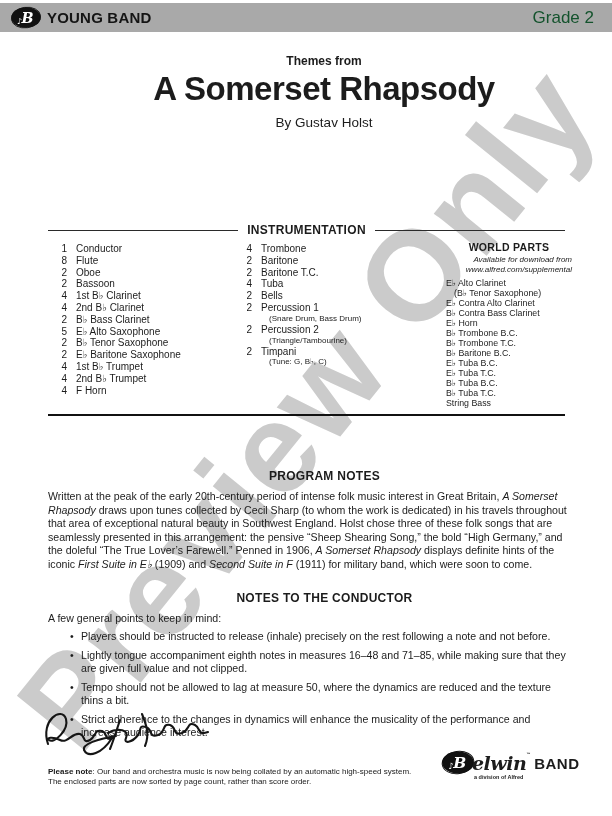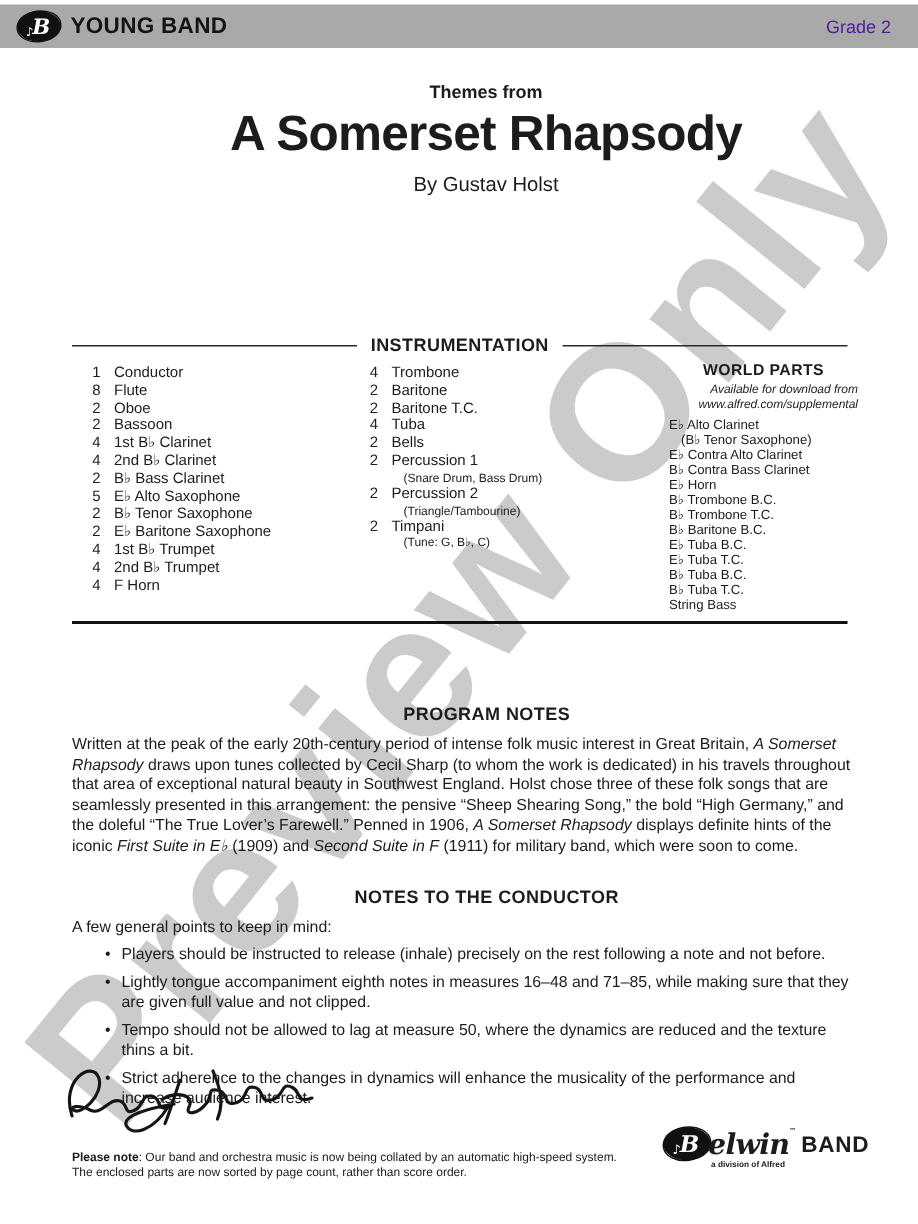--- a/index.html
+++ b/index.html
@@ -11,21 +11,21 @@
   .watermark { position:absolute; left:50%; top:50%; transform:translate(-50%,-50%) rotate(-51deg);
     font-weight:bold; font-size:128px; letter-spacing:2px; color:#cbcbcb; white-space:nowrap; z-index:0; }
 
   .layer { position:absolute; inset:0; z-index:1; }
 
   
   .header-bar { position:absolute; left:0; top:3px; width:612px; height:29px; background:#a9a9a9;
     display:flex; align-items:center; }
   .brand-logo { margin-left:10px; width:32px; height:24px; }
   .brand-name { margin-left:5px; font-weight:bold; font-size:15px; letter-spacing:0.2px; color:#141414; }
-  .grade { margin-left:auto; margin-right:18px; font-size:12px; color:#4c1d95; }
+  .grade { margin-left:auto; margin-right:18px; font-size:17px; color:#14532d; }
 
   
   .title-block { position:absolute; left:0; top:54px; width:612px; text-align:center;padding-left:36px; }
   .series { font-size:12px; font-weight:bold; }
   .main-title { margin-top:2px; font-size:33px; font-weight:bold; letter-spacing:-0.5px; }
   .composer { margin-top:7px; font-size:13.5px; }
   .arranger { margin-top:1px; font-size:13.5px; font-style:italic; }
 
   
   .inst-heading { position:absolute; left:48px; right:47px; top:223px; display:flex; align-items:center; }

